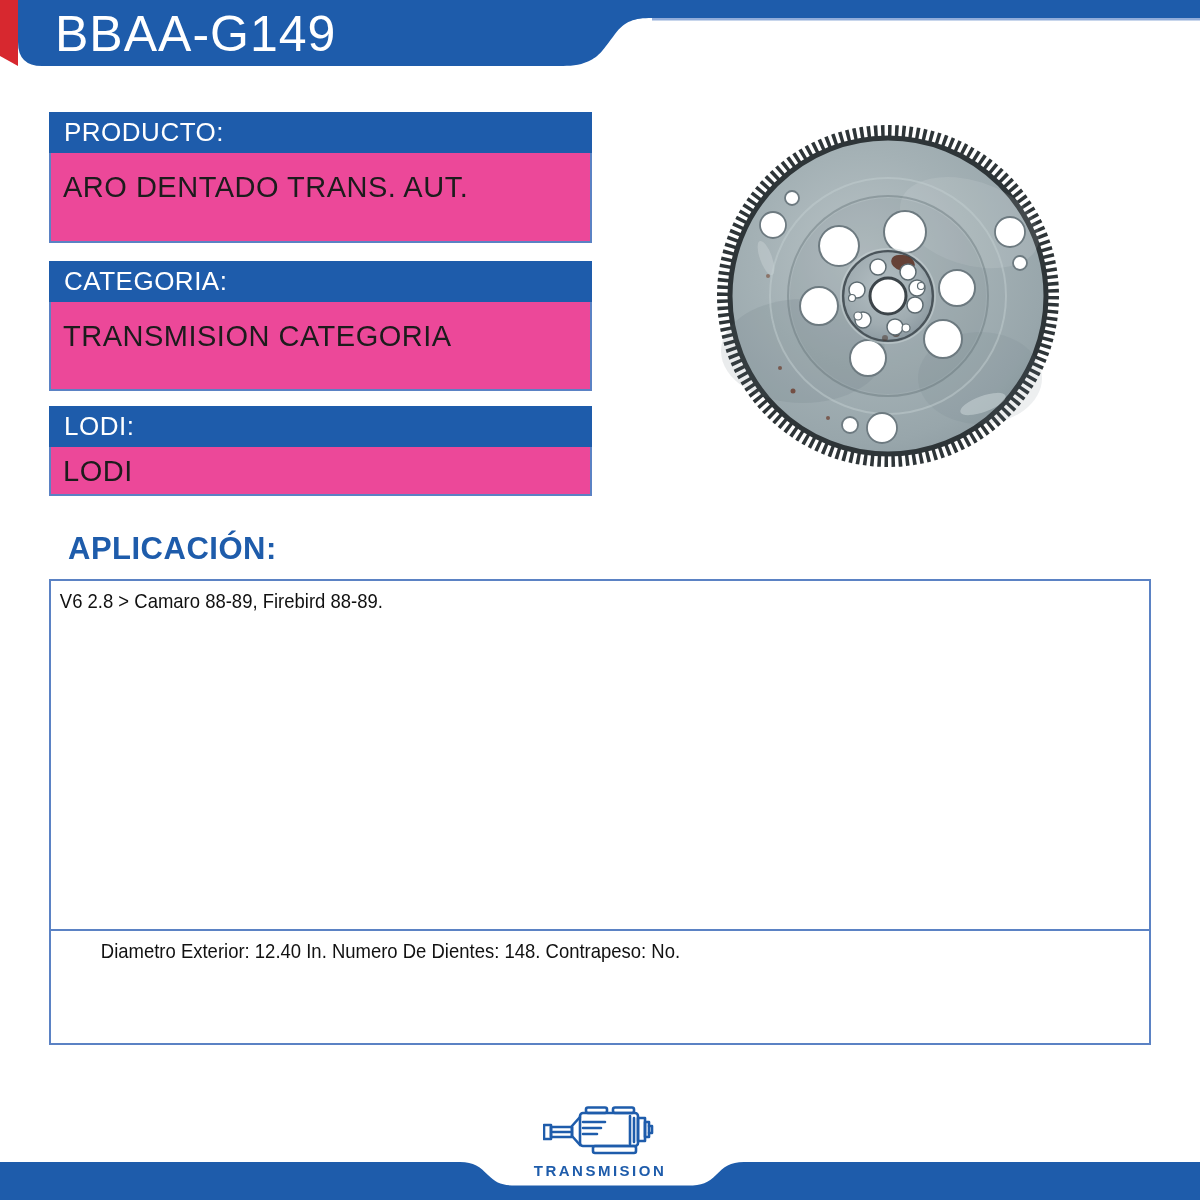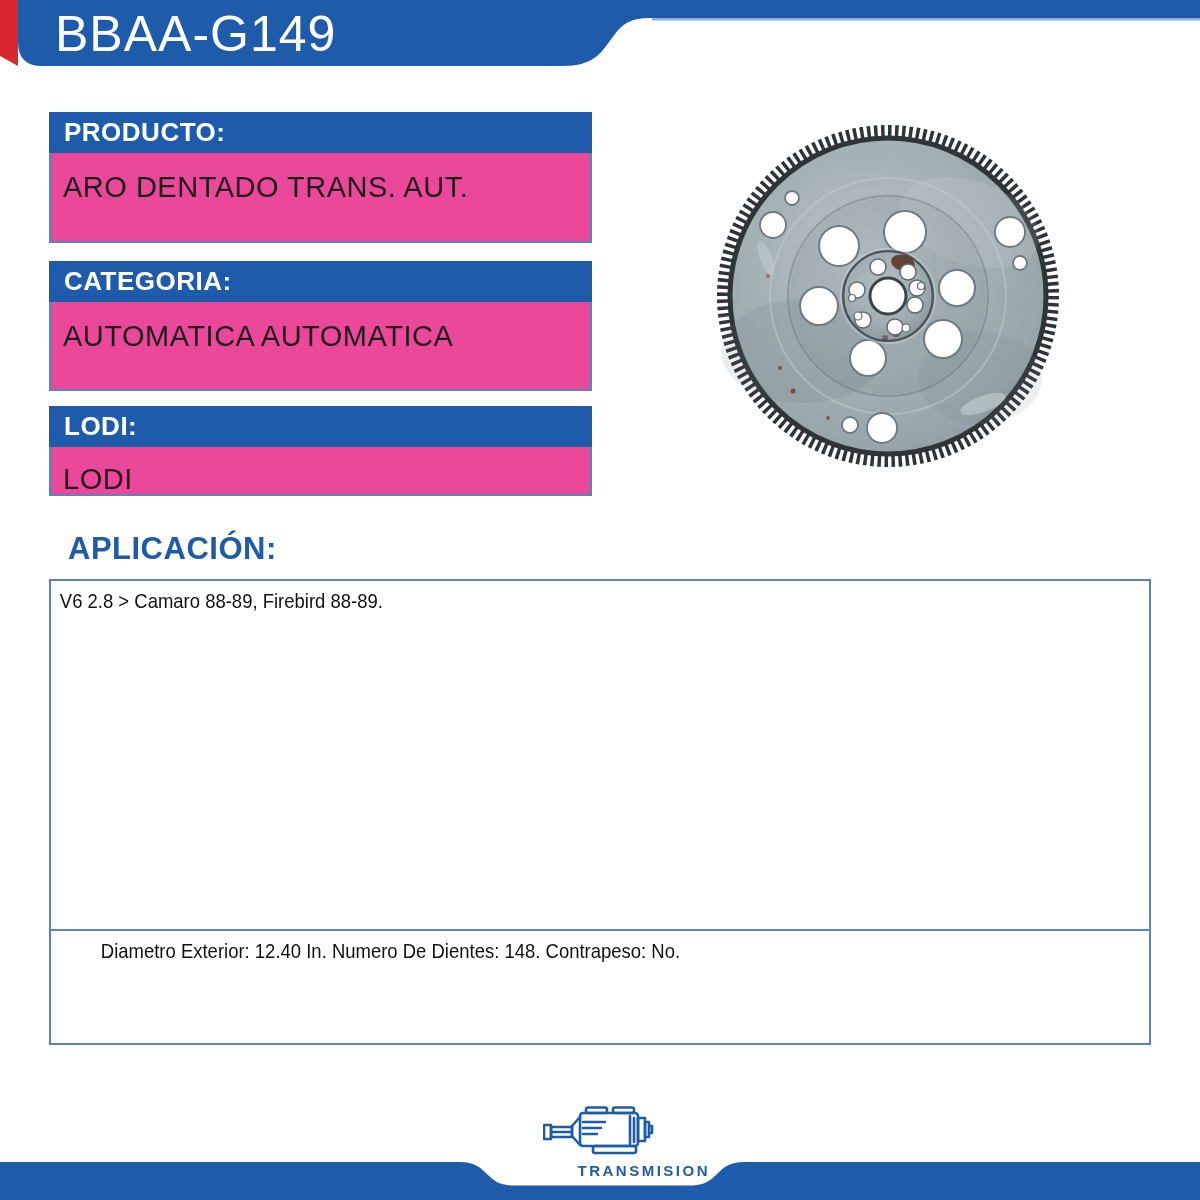--- a/index.html
+++ b/index.html
@@ -14,31 +14,31 @@
   .hdr-svg{left:0;top:0;}
   .part-title{
     left:55px;top:3px;height:62px;line-height:62px;
     color:#ffffff;font-size:50px;font-weight:normal;letter-spacing:1px;
   }
 
   
   .field{left:49px;width:543px;}
   .field-bar{
     background:#1e5cab;height:41px;line-height:41px;
-    color:#ffffff;font-size:26px;font-weight:bold;letter-spacing:.5px;
+    color:#ffffff;font-size:26px;font-weight:normal;letter-spacing:.5px;
     padding-left:15px;box-sizing:border-box;
   }
   .field-box{
     background:#ec4899;border:2px solid #5b82c4;border-top:none;box-sizing:border-box;
     color:#1c1c1c;font-size:29px;letter-spacing:.5px;
     padding:18px 0 0 12px;
   }
   .f-producto{top:112px;}   .f-producto .field-box{height:90px;}
   .f-categoria{top:261px;}  .f-categoria .field-box{height:89px;}
-  .f-marca{top:406px;}      .f-marca .field-box{height:49px;padding-top:16px;}
+  .f-marca{top:406px;}      .f-marca .field-box{height:49px;padding-top:8px;}
 
   
   .note-heading{
     color:#1e5cab;font-size:31px;font-weight:bold;letter-spacing:.5px;
     left:68px;white-space:nowrap;
   }
   .h-aplicacion{top:531px;}
   .h-especificacion{top:889px;}
   .note-box{
     left:49px;width:1102px;background:#ffffff;
@@ -52,21 +52,21 @@
     transform:scaleX(.88);transform-origin:0 0;
   }
 
   
   .photo{left:698px;top:106px;width:380px;height:380px;}
 
   
   .footer-svg{left:0;top:1160px;}
   .trans-icon{left:543px;top:1104px;}
   .trans-label{
-    left:490px;top:1162px;width:220px;text-align:right;
+    left:490px;top:1162px;width:220px;text-align:center;
     color:#1e5cab;font-size:15px;font-weight:bold;letter-spacing:2.5px;
   }
 </style>
 </head>
 <body>
 
 <div class="page">
 
   <svg class="abs hdr-svg" width="1200" height="70" viewBox="0 0 1200 70">
     <path d="M18,0 H1200 V18 H652 C634,18 625,21 615,34 C603,50 600,56 588,61.5
@@ -76,21 +76,21 @@
   </svg>
   <div class="abs part-title">BBAA-G149</div>
 
   <div class="abs field f-producto">
     <div class="field-bar">PRODUCTO:</div>
     <div class="field-box">ARO DENTADO TRANS. AUT.</div>
   </div>
 
   <div class="abs field f-categoria">
     <div class="field-bar">CATEGORIA:</div>
-    <div class="field-box">AUTOMATICA AUTOMATICA</div>
+    <div class="field-box">TRANSMISION CATEGORIA</div>
   </div>
 
   <div class="abs field f-marca">
     <div class="field-bar">LODI:</div>
     <div class="field-box">LODI</div>
   </div>
 
   <div class="abs photo">
     <svg width="380" height="380" viewBox="-190 -190 380 380">
       <defs>

